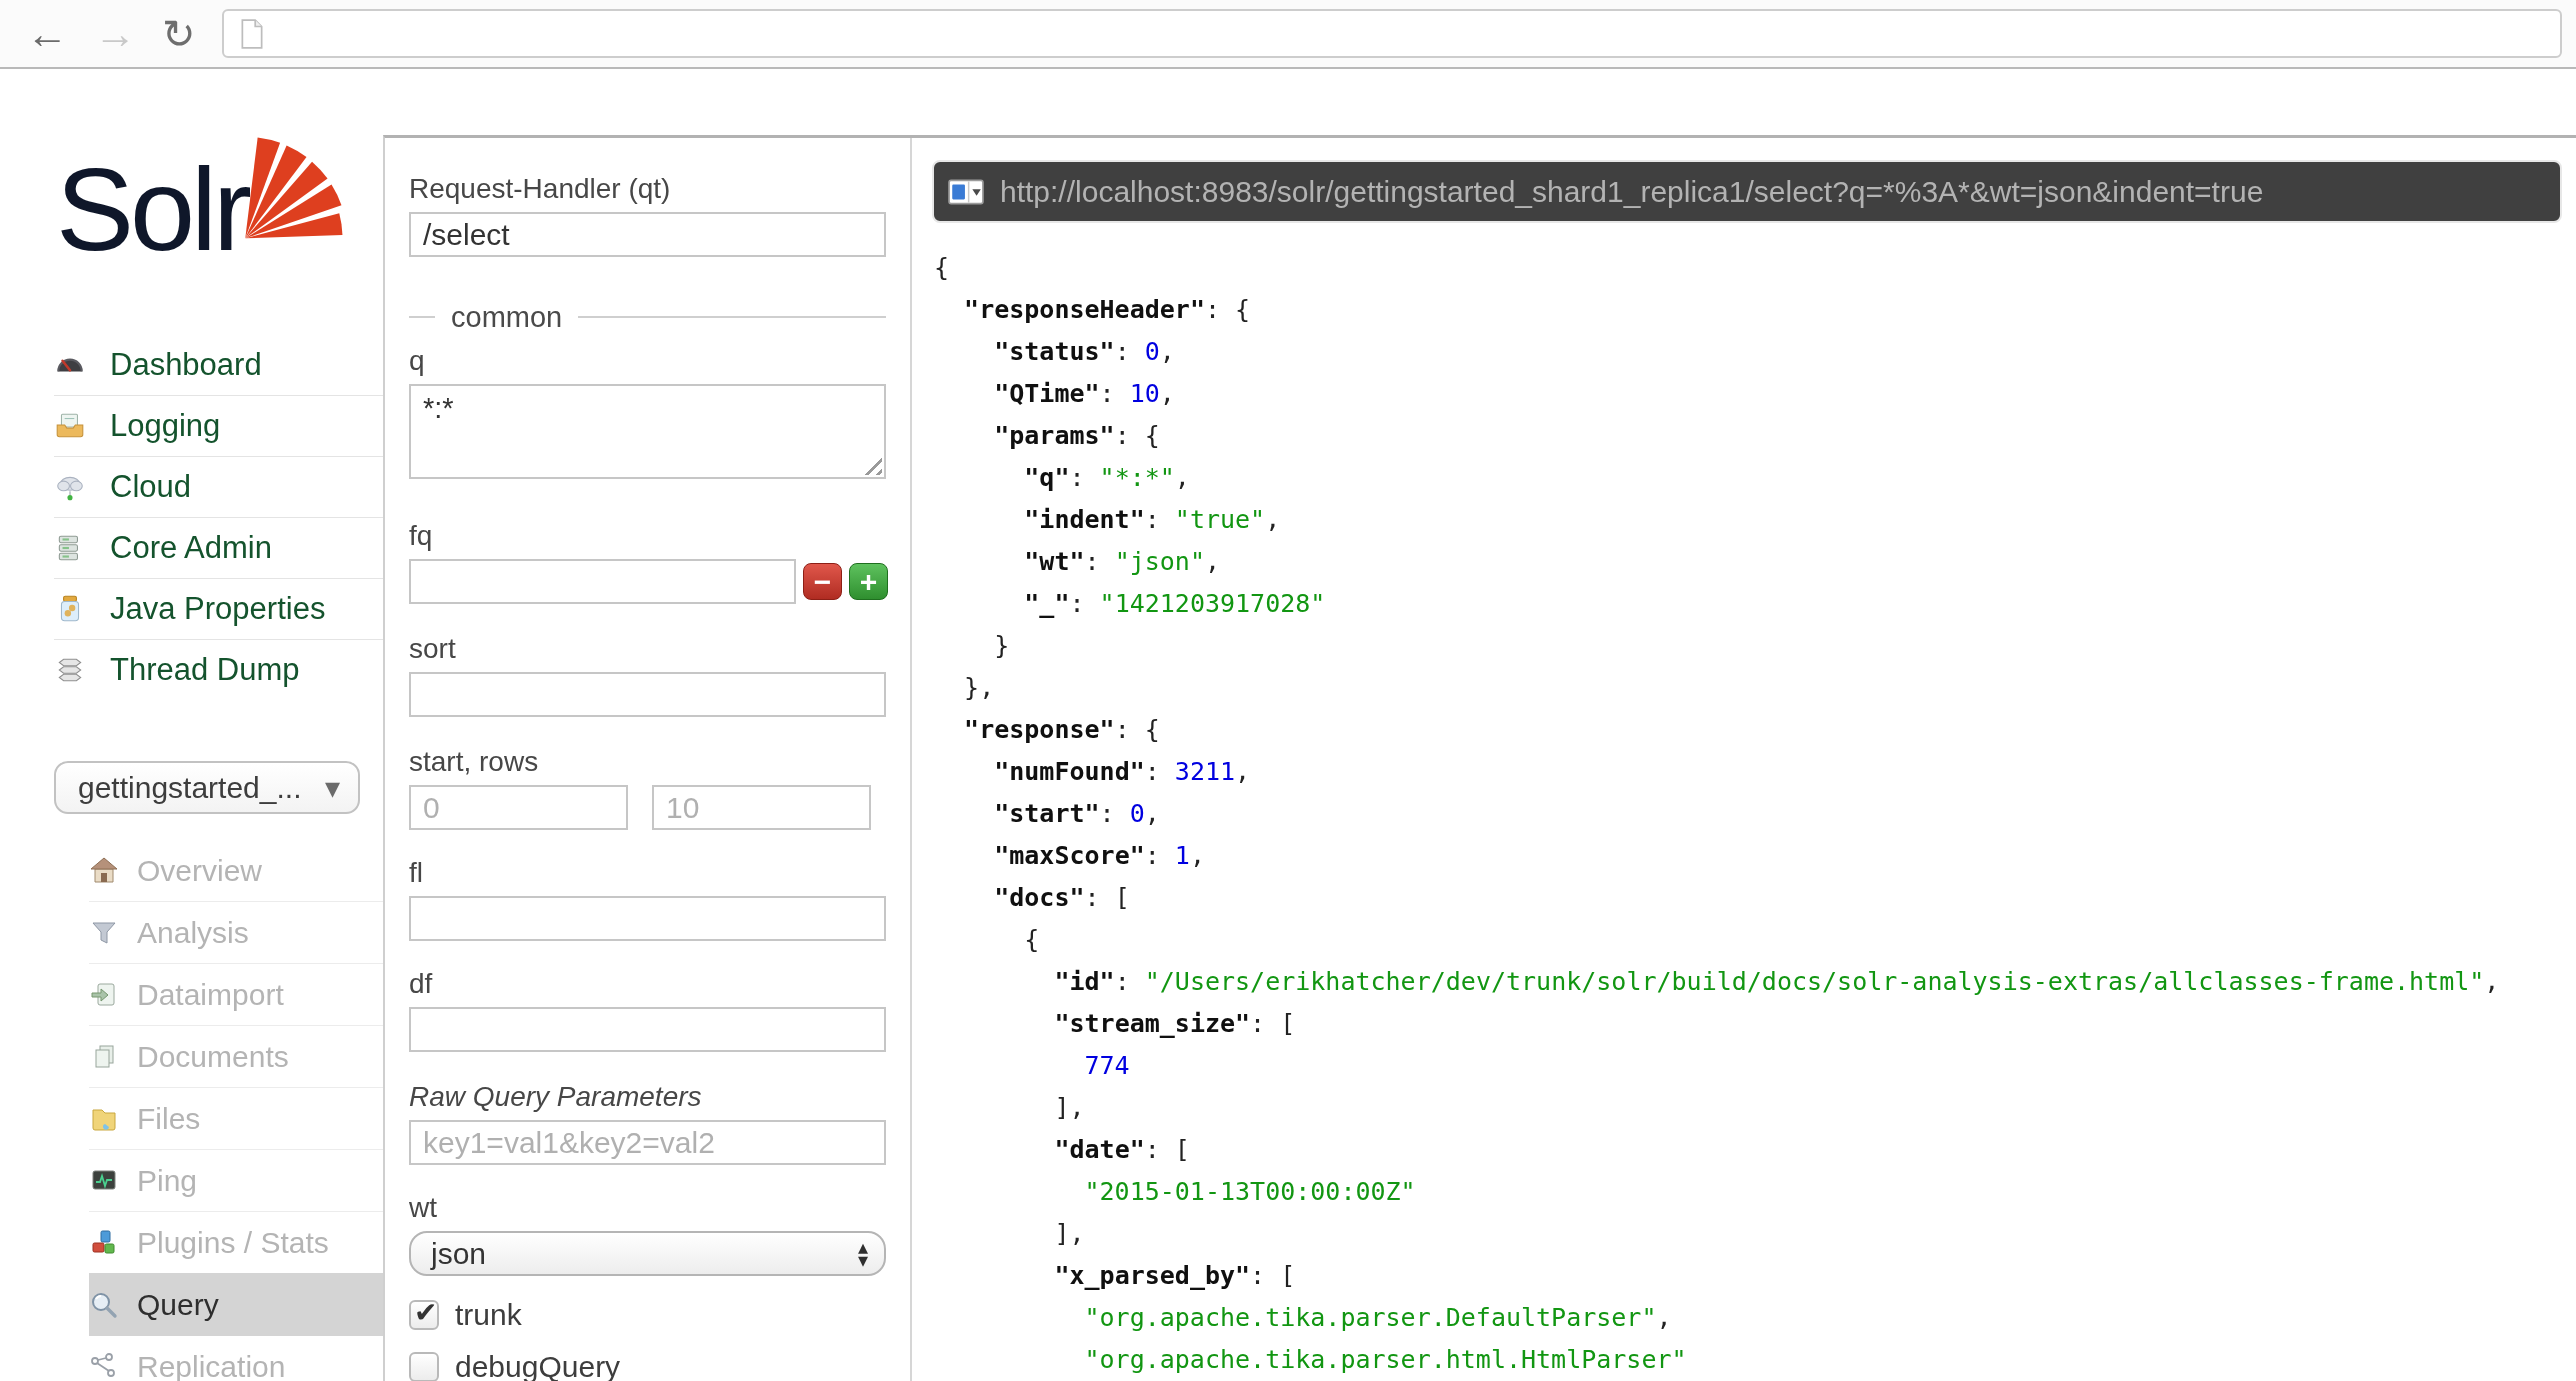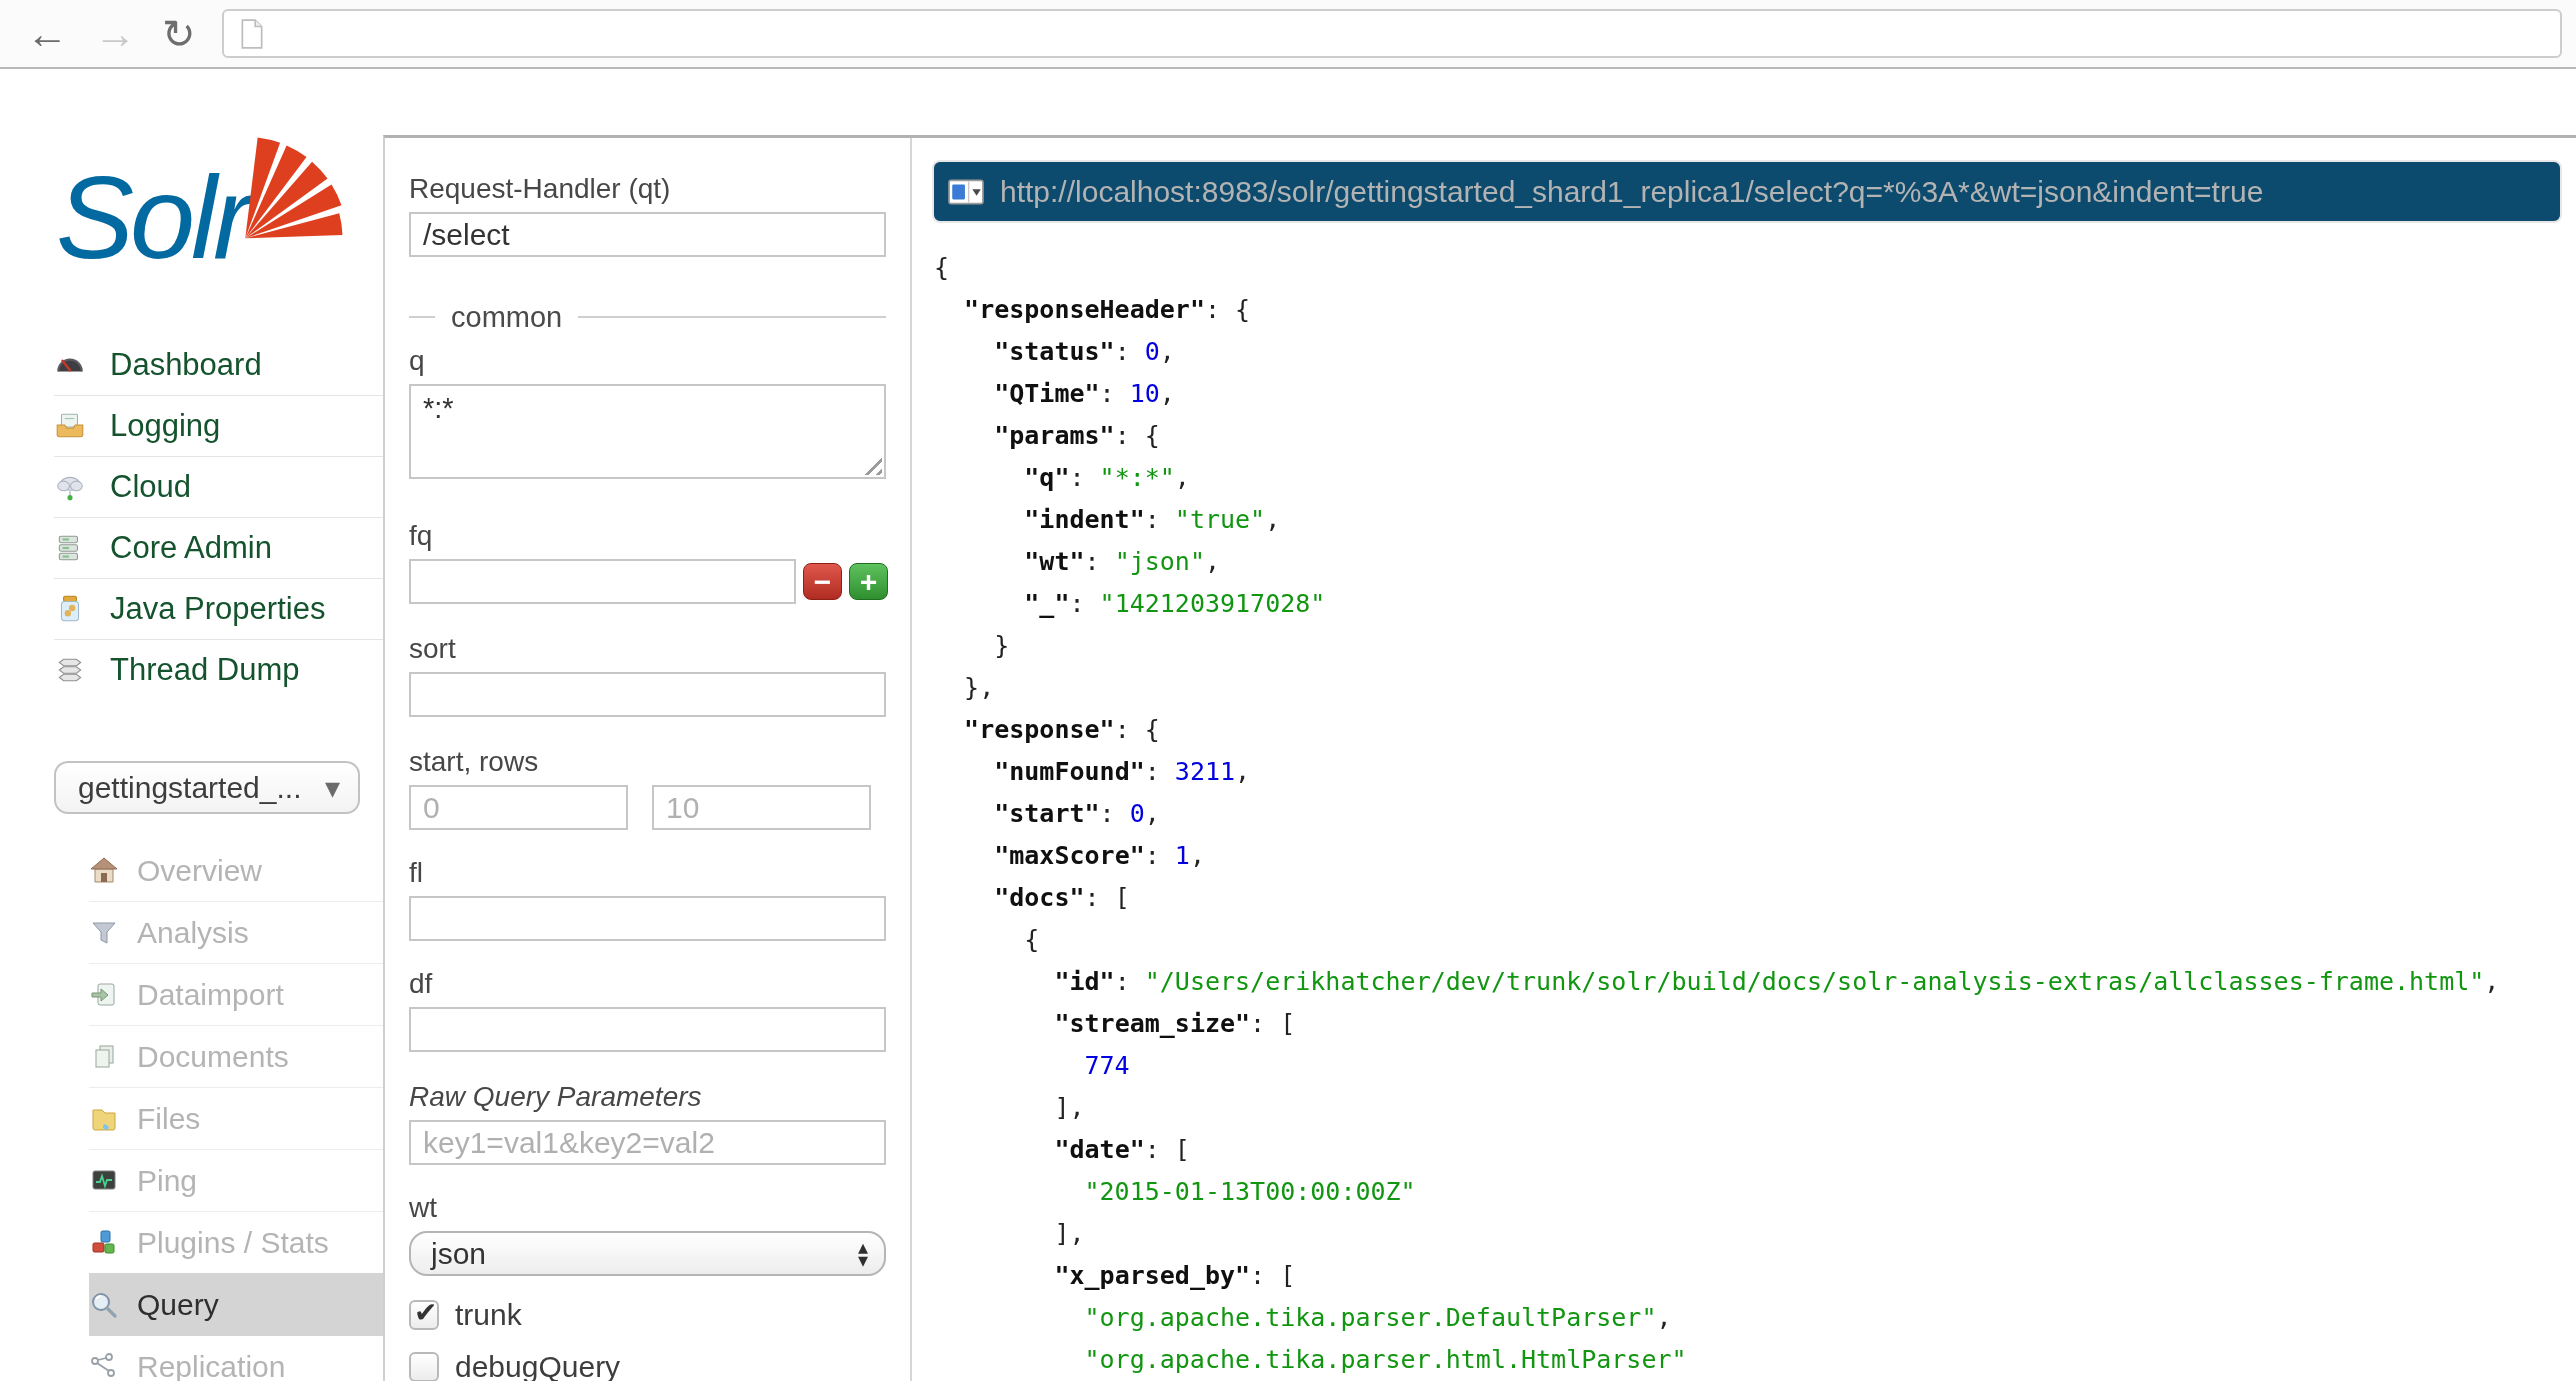--- a/index.html
+++ b/index.html
@@ -26,21 +26,21 @@
     display:flex;align-items:center;box-sizing:border-box;
   }
   .page-icon{margin:0 14px 0 16px;display:flex;}
   .omni-text{font-size:33px;white-space:nowrap;overflow:hidden;}
   .omni-host{color:#1c1c1c;}
   .omni-rest{color:#5f5f5f;}
 
   
   .sidebar{position:absolute;top:71px;left:0;width:383px;bottom:0;background:#fff;overflow:hidden;}
   .logo{position:relative;margin:63px 0 0 56px;width:297px;height:150px;}
-  .logo-text{font-size:117px;letter-spacing:-4px;color:#0369a1;position:absolute;left:0;top:16px;font-weight:400;font-style:italic;}
+  .logo-text{font-size:117px;letter-spacing:-4px;color:#0f172a;position:absolute;left:0;top:8px;font-weight:400;}
   .logo-burst{position:absolute;left:176px;top:-2px;width:115px;height:111px;}
   .nav{list-style:none;margin:51px 0 0 0;padding:0;}
   .nav li{
     display:flex;align-items:center;height:60px;margin:0 0 0 54px;
     border-top:1px solid #e4e4e4;cursor:pointer;
   }
   .nav li:first-child{border-top:none;}
   .nav .nav-icon{width:34px;height:32px;margin-right:22px;display:flex;align-items:center;}
   .nav .nav-icon svg{width:32px;height:32px;}
   .nav .nav-label{font-size:31px;color:#14532d;white-space:nowrap;}
@@ -118,21 +118,21 @@
     width:30px;height:30px;box-sizing:border-box;border:2px solid #b9b9b9;border-radius:6px;
     background:linear-gradient(#fff,#ececec);position:relative;flex:none;
   }
   .checkbox .mark{display:none;position:absolute;left:3px;top:-6px;font-size:28px;color:#333;}
   .checkbox.checked .mark{display:block;}
   .check-row .cb-label{font-size:30px;color:#3d3d3d;margin-left:16px;}
 
   
   .resp-col{flex:1;min-width:0;padding:22px 14px 0 20px;box-sizing:border-box;}
   .url-bar{
-    height:63px;box-sizing:border-box;border:2px solid #e7e7e7;border-radius:8px;background:#0c4a6e;
+    height:63px;box-sizing:border-box;border:2px solid #e7e7e7;border-radius:8px;background:#404040;
     display:flex;align-items:center;cursor:pointer;
   }
   .url-bar .link-icon{margin:0 16px 0 14px;display:flex;}
   .url-bar .url-text{font-size:30px;color:#b3b3b3;white-space:nowrap;overflow:hidden;}
   .json-pre{
     margin:24px 0 0 2px;font-family:"DejaVu Sans Mono",monospace;
     font-size:25px;line-height:42px;white-space:pre;color:#222;
   }
   .tk-k{font-weight:bold;color:#101010;}
   .tk-s{color:#129612;}

